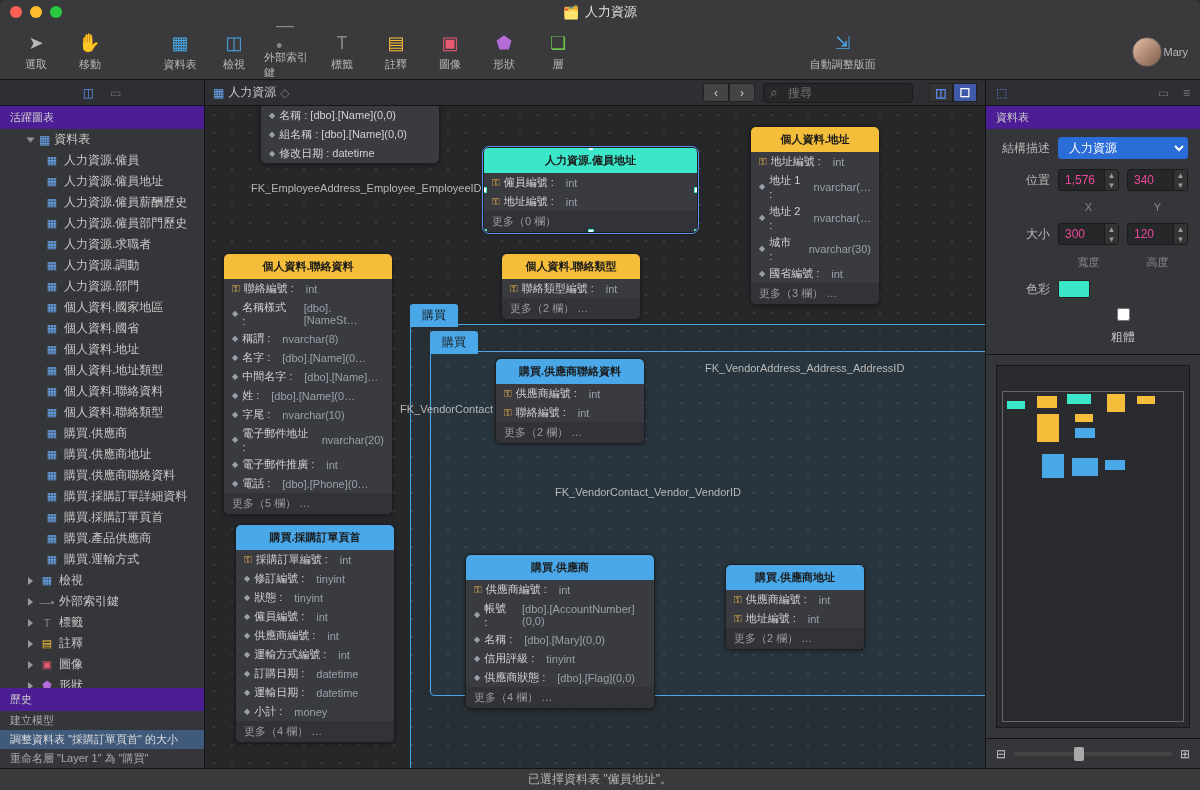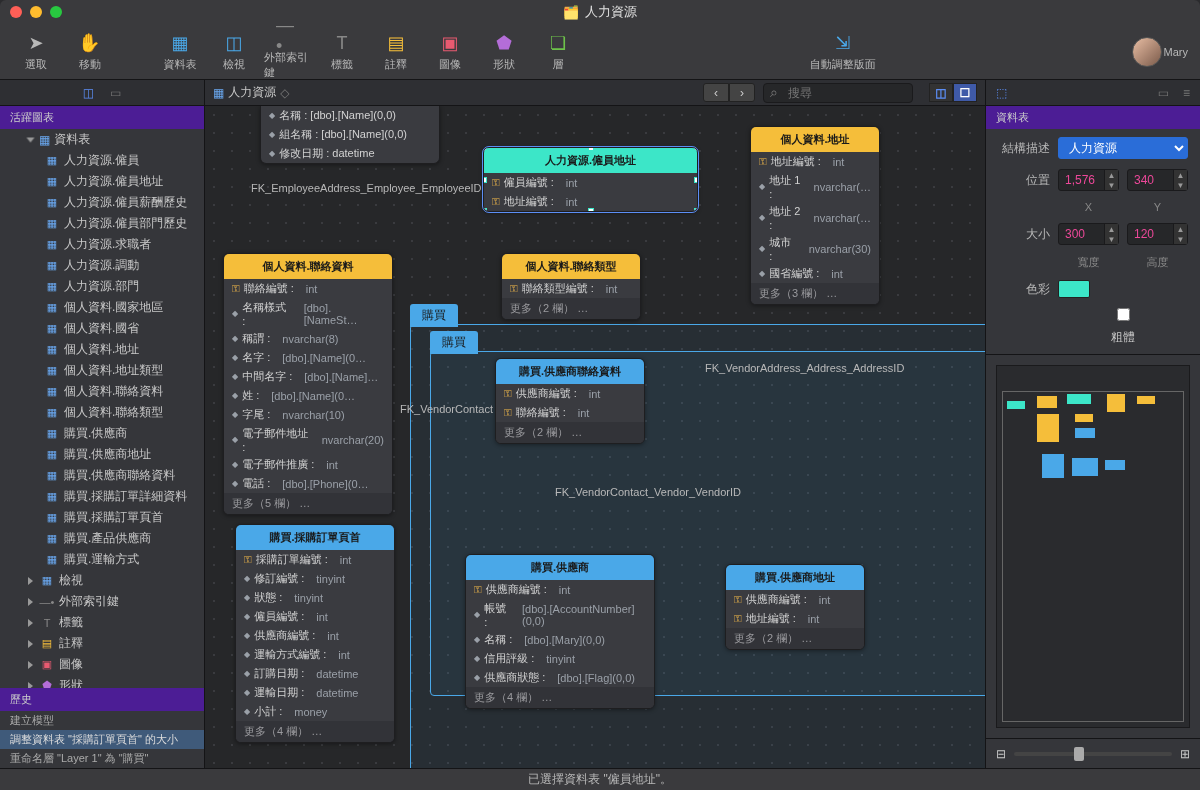--- a/index.html
+++ b/index.html
@@ -344,20 +344,21 @@
               <span class="key-icon">⚿</span>
               <span>僱員編號 :</span>
               <span class="t">int</span>
             </div>
             <div class="row">
               <span class="key-icon">⚿</span>
               <span>地址編號 :</span>
               <span class="t">int</span>
             </div>
           </div>
+        <div class="more">更多（0 欄）</div>
         <div class="handle" style="left:-3px;top:-3px;"></div>
           <div class="handle" style="right:-3px;top:-3px;"></div>
         <div class="handle" style="left:-3px;bottom:-3px;"></div>
           <div class="handle" style="right:-3px;bottom:-3px;"></div>
         <div class="handle" style="left:50%;top:-3px;margin-left:-3px;"></div>
           <div class="handle" style="left:50%;bottom:-3px;margin-left:-3px;"></div>
         <div class="handle" style="left:-3px;top:50%;margin-top:-3px;"></div>
           <div class="handle" style="right:-3px;top:50%;margin-top:-3px;"></div>
       </div>
 

